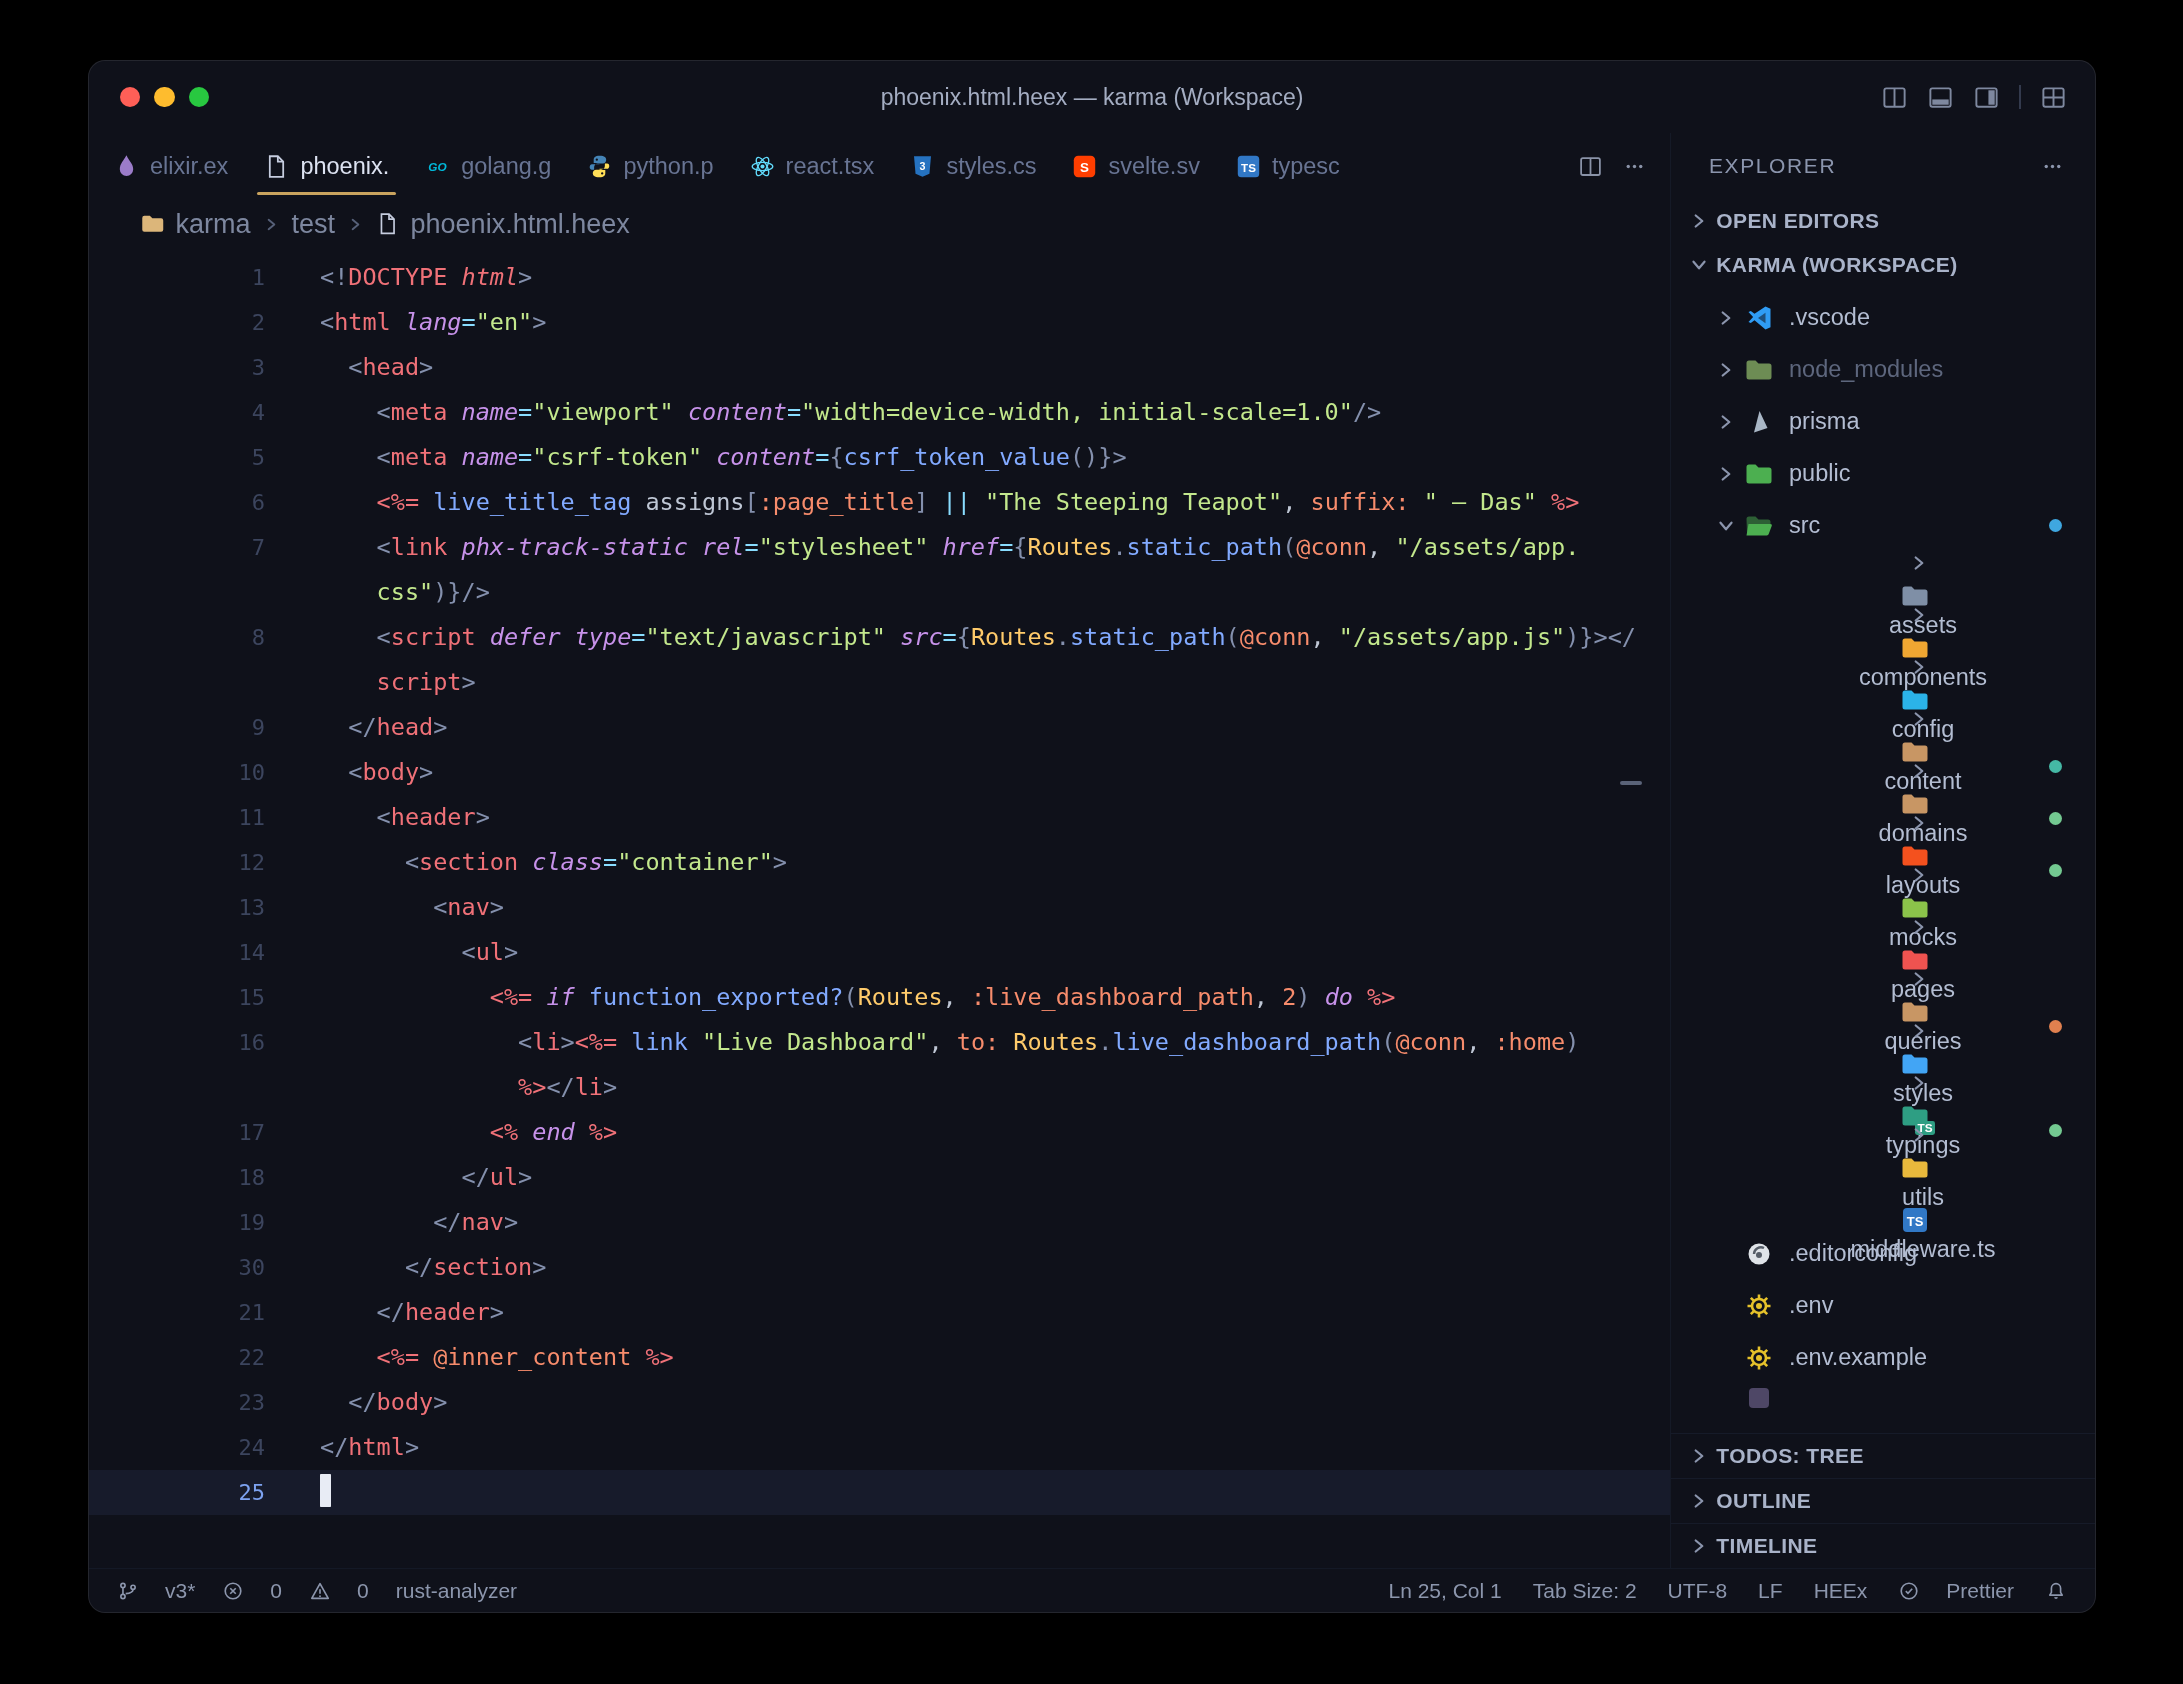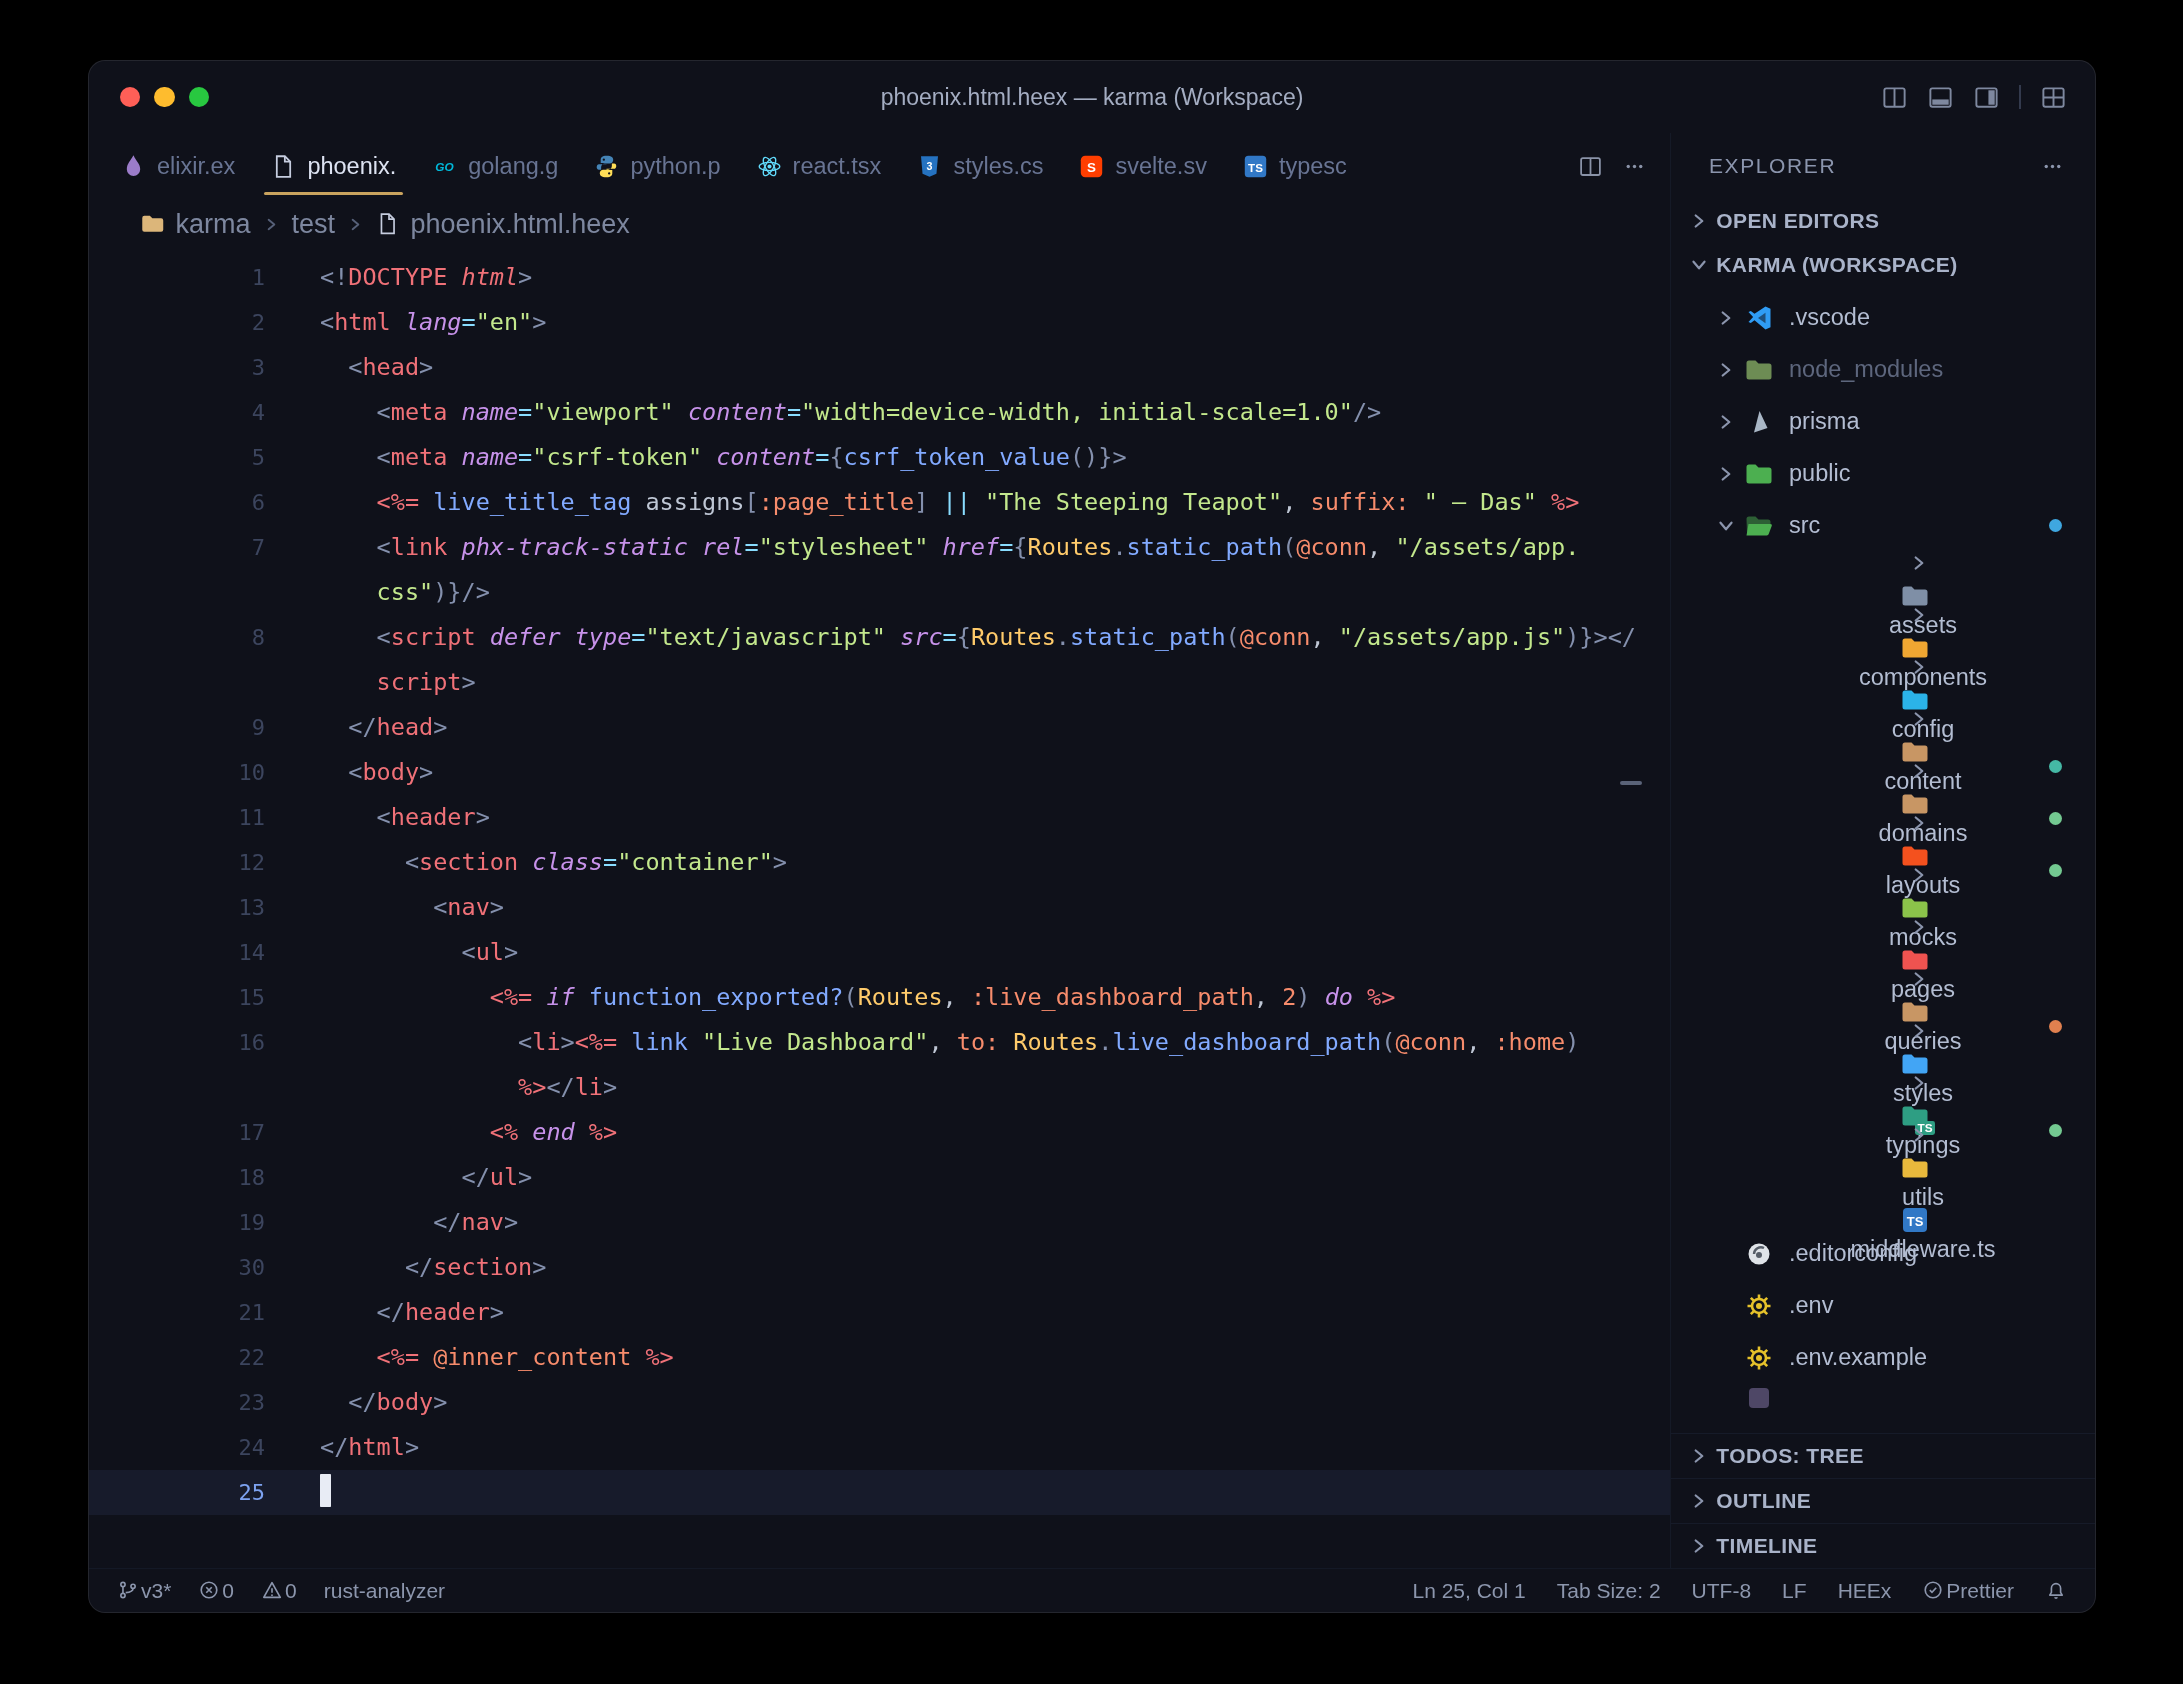--- a/index.html
+++ b/index.html
@@ -16,21 +16,21 @@
   .light.red{ background:#ff5f57; } .light.yellow{ background:#febc2e; } .light.green{ background:#28c840; }
   .title { font-size:23px; color:#a4adc2; }
   .title-actions { position:absolute; right:28px; top:0; height:100%; display:flex; align-items:center; gap:19px; color:#7e889f; }
   .title-actions .icon svg { width:27px; height:27px; }
   .tdiv { width:1.6px; height:23.5px; background:#333a4d; }
 
   .main { flex:1; display:flex; min-height:0; }
   .editor-zone { flex:1; display:flex; flex-direction:column; min-width:0; }
 
   
-  .tabbar { height:66px; flex:0 0 auto; display:flex; align-items:stretch; padding-left:14px; }
+  .tabbar { height:66px; flex:0 0 auto; display:flex; align-items:stretch; padding-left:7px; }
   .tab { display:flex; align-items:center; gap:11px; padding:0 18px; font-size:23.5px; color:#687493; position:relative; }
   .tab .icon svg { width:25px; height:25px; }
   .tab.active { color:#dde3f2; }
   .tab.active::after { content:""; position:absolute; left:11px; right:11px; bottom:3.9px; height:3.1px; border-radius:1.6px; background:#c9a35e; }
   .tabbar-actions { margin-left:auto; display:flex; align-items:center; gap:19px; padding-right:23.5px; color:#8a93a8; }
   .tabbar-actions .icon svg { width:25px; height:25px; }
 
   
   .breadcrumb { height:50px; flex:0 0 auto; display:flex; align-items:center; gap:11px; padding-left:52px; font-size:27px; color:#7d879f; }
   .breadcrumb .icon svg { width:23.5px; height:23.5px; }
@@ -79,21 +79,21 @@
     background:#2e9e83; border-radius:2.4px; padding:0 2.4px; font-family:"Liberation Sans",sans-serif; }
 
   .sb-bottom { flex:0 0 auto; }
   .sb-bottom .sb-row { height:45px; border-top:0.8px solid #161b29; }
 
   
   .statusbar { height:44px; flex:0 0 auto; display:flex; align-items:center; padding:0 28px;
     font-size:21px; color:#8c96ad; border-top:0.8px solid #141926; }
   .sb-left { display:flex; gap:27px; align-items:center; }
   .sb-right { margin-left:auto; display:flex; gap:31px; align-items:center; }
-  .sitem { display:flex; gap:2px; }
+  .sitem { display:flex; align-items:center; gap:26px; }
   .sitem .icon { display:inline-flex; }
   .sitem .icon svg { width:22px; height:22px; }
 
   .icon { display:inline-flex; }
 </style>
 </head>
 <body>
 
 <div class="window">
 

